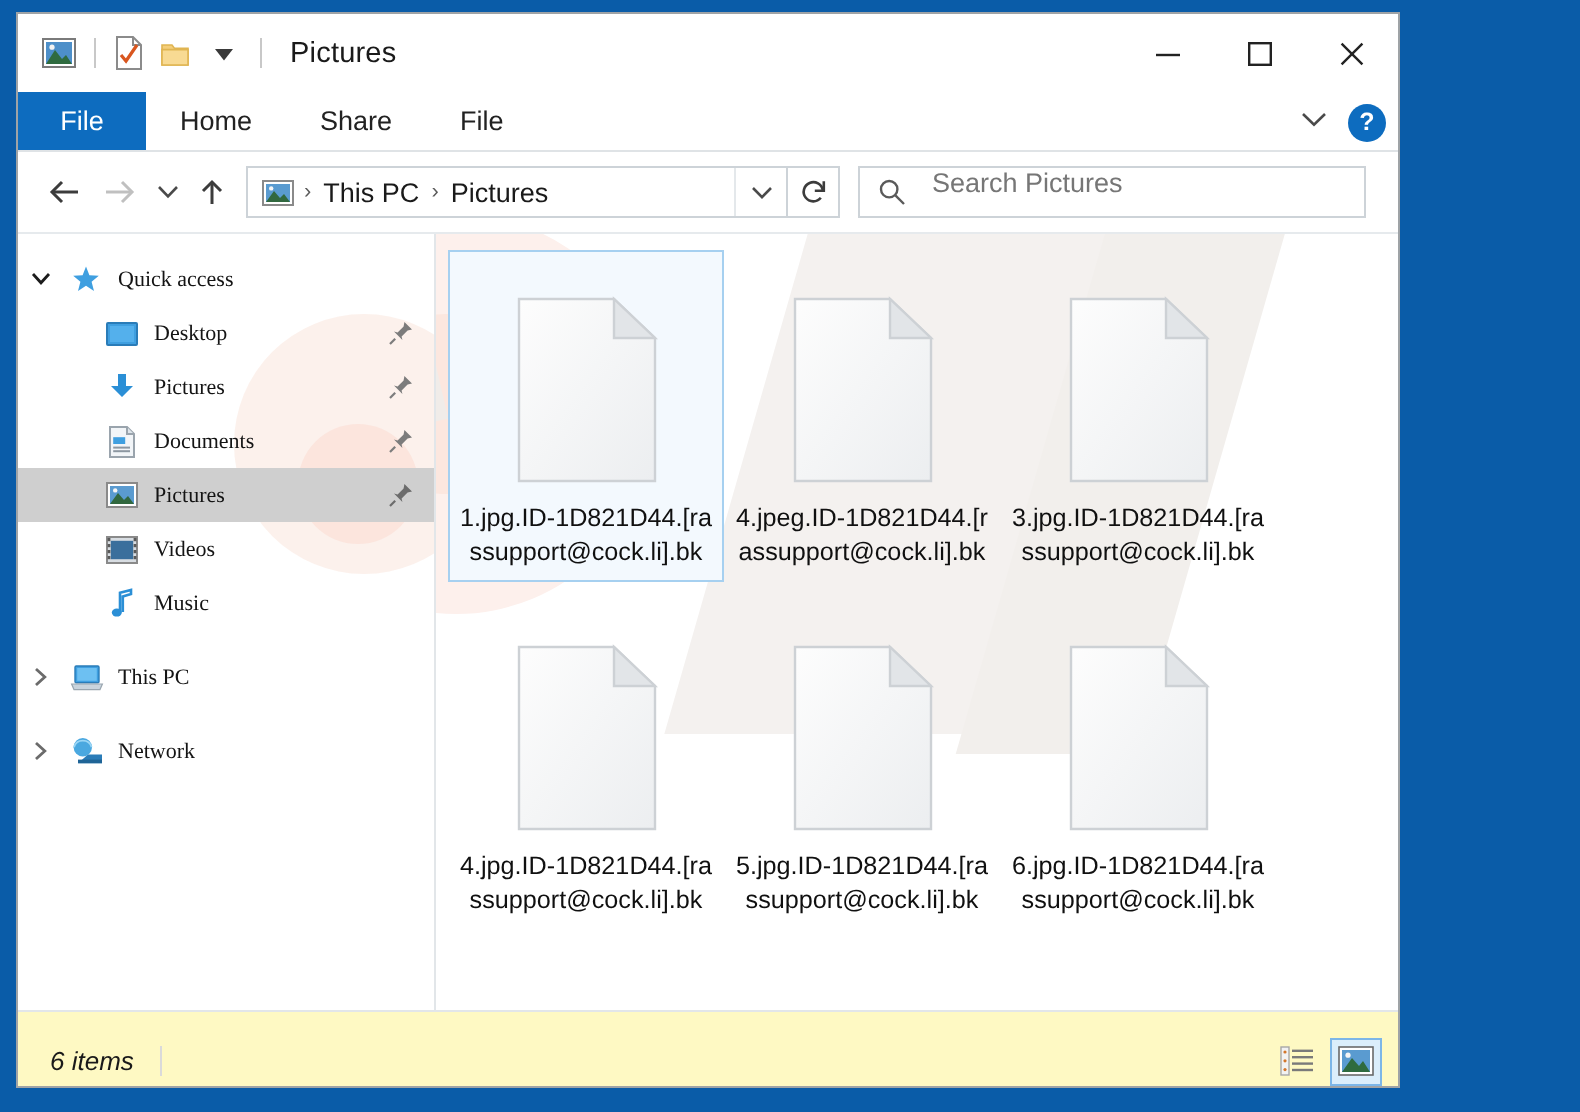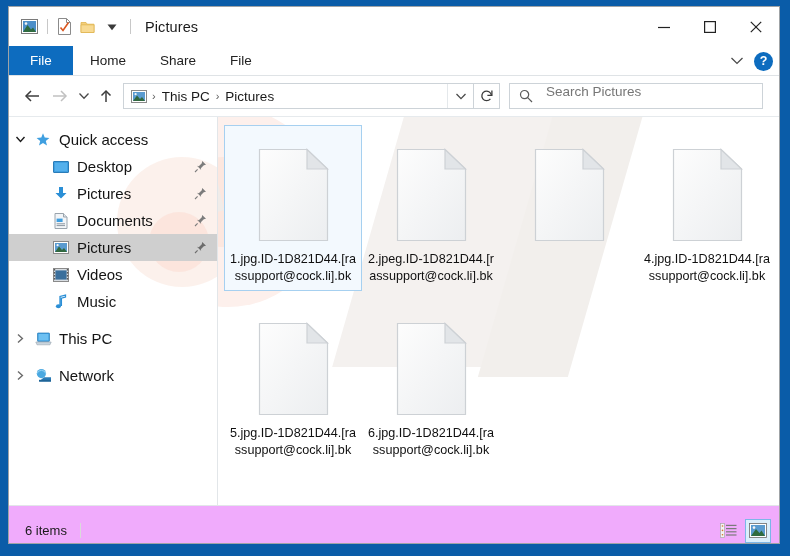--- a/index.html
+++ b/index.html
@@ -9,21 +9,21 @@
     height: 556px;
     overflow: hidden;
     font-family: "Liberation Sans", sans-serif;
     background: #0a5ca8;
   }
 
   
   #window {
     position: absolute;
     left: 8px; top: 6px;
-    width: 772px; height: 538px;
+    width: 692px; height: 538px;
     background: #ffffff;
     border: 1px solid #9fa3a6;
     display: flex;
     flex-direction: column;
   }
 
   
   .titlebar {
     height: 39px;
     background: #ffffff;
@@ -179,24 +179,25 @@
   .nav-item.selected { background: #cfcfcf; }
   .nav-twisty {
     width: 23px; flex: none;
     display: flex; align-items: center; justify-content: center;
   }
   .nav-ico {
     width: 22px; flex: none;
     display: flex; align-items: center; justify-content: center;
   }
   .nav-label {
-    font-size: 15px;
+    font-size: 11px;
     color: #141414;
     margin-left: 5px;
     white-space: nowrap;
+    font-family: Liberation Serif, serif;
   }
   .pin {
     margin-left: auto;
     display: flex; align-items: center;
   }
   .lvl1 { padding-left: 0; }
   .lvl2 { padding-left: 41px; }
   .group-gap { height: 10px; }
 
   
@@ -274,25 +275,26 @@
     opacity: .85;
     z-index: 0;
     pointer-events: none;
   }
   .sidebar .nav-item { position: relative; z-index: 2; }
 
   
   .statusbar {
     height: 38px;
     flex: none;
-    background: #f0abfc;
+    background: #fef9c3;
     border-top: 1px solid #e2e6e9;
     display: flex;
     align-items: center;
     padding: 12px 8px 0 16px;
+    font-style: italic;
   }
   .status-text {
     font-size: 13px;
     color: #1a1a1a;
   }
   .status-sep {
     width: 1px; height: 15px; background: #dadada; margin-left: 13px;
   }
   .view-btns {
     margin-left: auto;
@@ -627,30 +629,31 @@
           <div class="file-name">1.jpg.ID-1D821D44.[rassupport@cock.li].bk</div>
         </div>
 
         <div class="file-item">
           <div class="doc-icon">
             <svg width="73" height="94" viewBox="0 0 73 94">
               <path d="M2.5 1.5 H50 L70.5 21 V92.5 H2.5 Z" fill="url(#g1)" stroke="#cdd1d5" stroke-width="1.2"></path>
               <path d="M50 1.5 V21 H70.5 Z" fill="#e2e5e8" stroke="#cdd1d5" stroke-width="1.2"></path>
             </svg>
           </div>
-          <div class="file-name">2.jpeg.ID-1D821D44.[rassupport@cock.li].bk</div>
+          <div class="file-name">4.jpeg.ID-1D821D44.[rassupport@cock.li].bk</div>
         </div>
 
         <div class="file-item">
           <div class="doc-icon">
             <svg width="73" height="94" viewBox="0 0 73 94">
               <path d="M2.5 1.5 H50 L70.5 21 V92.5 H2.5 Z" fill="url(#g1)" stroke="#cdd1d5" stroke-width="1.2"></path>
               <path d="M50 1.5 V21 H70.5 Z" fill="#e2e5e8" stroke="#cdd1d5" stroke-width="1.2"></path>
             </svg>
           </div>
+          <div class="file-name">3.jpg.ID-1D821D44.[rassupport@cock.li].bk</div>
         </div>
 
         <div class="file-item">
           <div class="doc-icon">
             <svg width="73" height="94" viewBox="0 0 73 94">
               <path d="M2.5 1.5 H50 L70.5 21 V92.5 H2.5 Z" fill="url(#g1)" stroke="#cdd1d5" stroke-width="1.2"></path>
               <path d="M50 1.5 V21 H70.5 Z" fill="#e2e5e8" stroke="#cdd1d5" stroke-width="1.2"></path>
             </svg>
           </div>
           <div class="file-name">4.jpg.ID-1D821D44.[rassupport@cock.li].bk</div>

